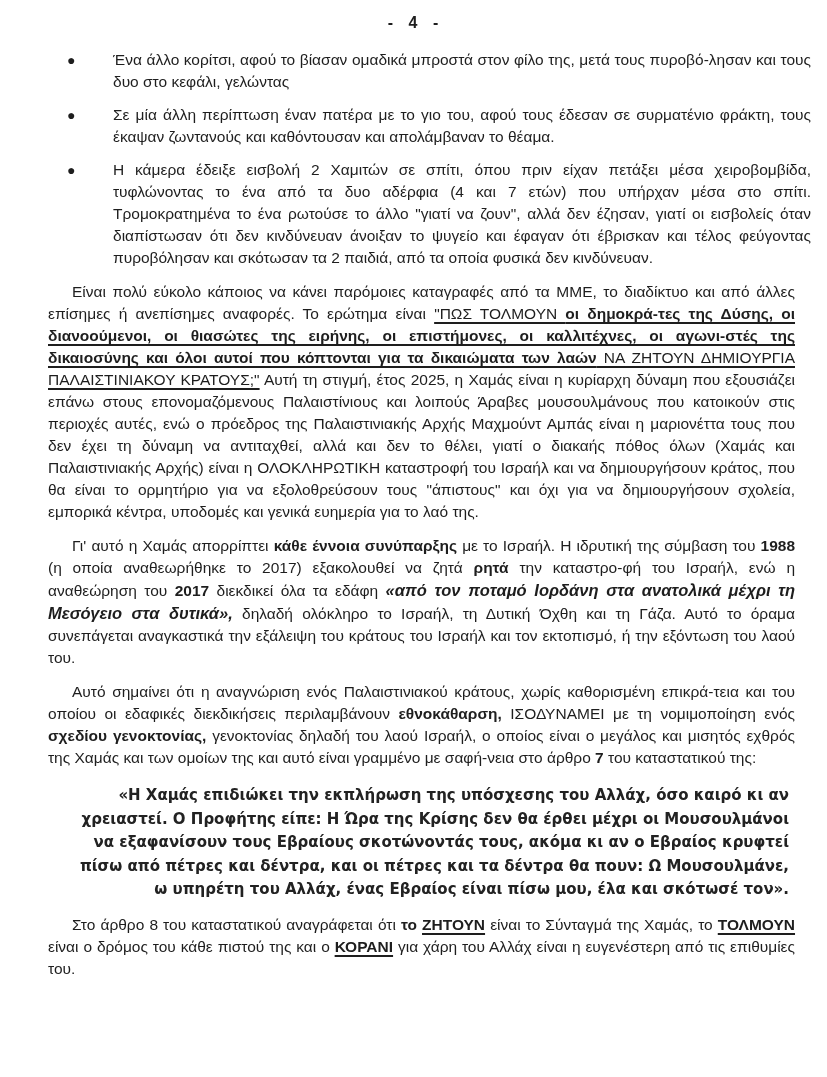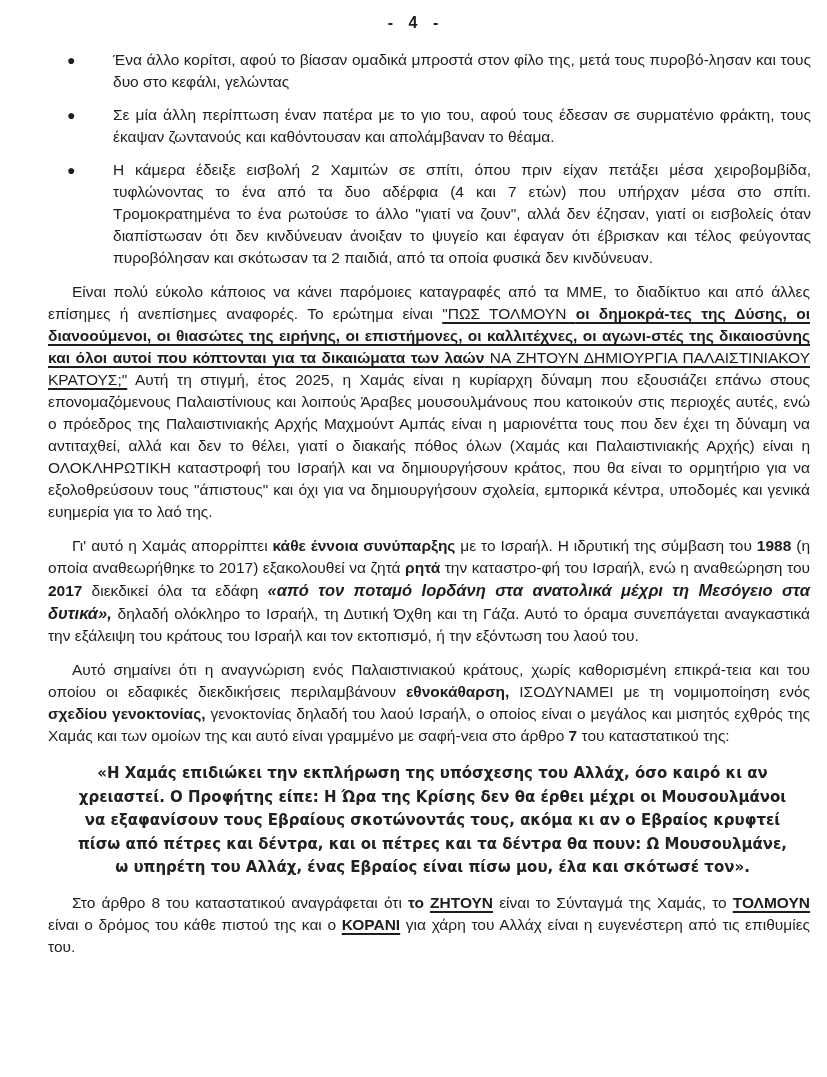--- a/index.html
+++ b/index.html
@@ -46,30 +46,30 @@
     box-sizing: border-box;
     padding-left: 19px;
     font-size: 14px;
   }
   .bullet .btext {
     flex: 1 1 auto;
     text-align: justify;
     margin-left: 32px;
   }
   p.para {
-    margin: 12px 1px 0 0;
+    margin: 12px 16px 0 0;
     text-indent: 24px;
   }
   .quote {
     margin: 15px 22px 0 28px;
     font-family: "DejaVu Sans", sans-serif;
     font-weight: bold;
     font-size: 15px;
     line-height: 23.5px;
-    text-align: center;
+    text-align: right;
     color: #222;
   }
   
   .r-b { font-weight: bold; }
   .r-u {
     text-decoration: underline;
     text-decoration-thickness: 1.8px;
     text-underline-offset: 2.5px;
   }
   .r-i {

